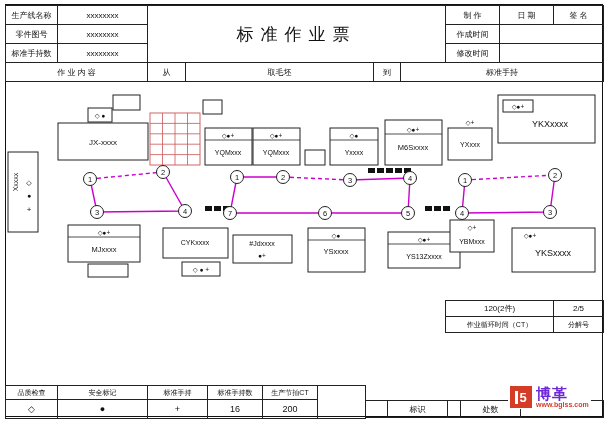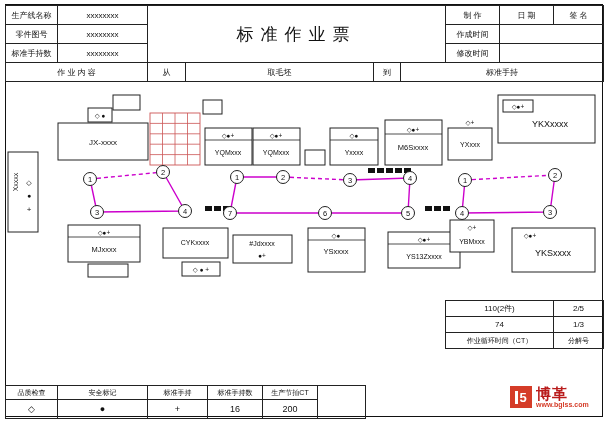--- a/index.html
+++ b/index.html
@@ -27,21 +27,21 @@
   .rline{stroke:#cc5555;stroke-width:0.8;fill:none}
   .wip{fill:#111}
   .st{fill:#fff;stroke:#222;stroke-width:1}
   .stn{font-size:7.5px;text-anchor:middle}
   .ml{text-anchor:middle}
   .route{stroke:#cc00cc;fill:none;stroke-width:1.4}
   .dash{stroke-dasharray:4 3}
   .logo{position:absolute;left:508px;top:385px;display:flex;gap:4px;align-items:flex-start;background:#fff;padding:1px 2px}
   .logo-icon{width:22px;height:22px;background:#d53c28;color:#fff;font-weight:bold;font-size:13px;display:flex;align-items:center;justify-content:center;gap:1px}
   .logo-bar{display:inline-block;width:3px;height:13px;background:#fff}
-  .logo-name{font-size:15px;font-weight:bold;color:#b91c1c;line-height:15px;letter-spacing:1px}
+  .logo-name{font-size:15px;font-weight:bold;color:#6d28d9;line-height:15px;letter-spacing:1px}
   .logo-url{font-size:7px;font-weight:bold;color:#d53c28}
 </style>
 </head>
 <body>
 
 <div class="sheet">
   <div class="frame"></div>
 
   <table class="hdr">
     <colgroup>
@@ -293,26 +293,22 @@
     </g>
   </svg>
 
   <table class="info">
     <colgroup>
         <col style="width:108px">
         <col style="width:50px">
       </colgroup>
     <tbody>
     <tr>
-      <td>110(2件)</td>
+      <td>120(2件)</td>
       <td>2/5</td>
-    </tr>
-    <tr>
-      <td>74</td>
-      <td>1/3</td>
     </tr>
     <tr>
       <td class="small">作业循环时间（CT）</td>
       <td class="small">分解号</td>
     </tr>
   </tbody>
     </table>
 
   <table class="legend">
     <colgroup>
@@ -335,20 +331,38 @@
     <tr class="vrow">
       <td>◇</td>
       <td>●</td>
       <td>+</td>
       <td>16</td>
       <td>200</td>
     </tr>
   </tbody>
     </table>
 
+  <table class="footrow">
+    <colgroup>
+        <col style="width:22px">
+        <col style="width:60px">
+        <col style="width:13px">
+        <col style="width:60px">
+        <col style="width:83px">
+      </colgroup>
+    <tbody>
+        <tr>
+      <td></td>
+      <td>标识</td>
+      <td></td>
+      <td>处数</td>
+      <td></td>
+    </tr>
+  </tbody>
+    </table>
 
   <div class="logo">
     <div class="logo-icon">
       <span class="logo-bar"></span>
       <span>5</span>
     </div>
     <div class="logo-txt">
       <div class="logo-name">博革</div>
       <div class="logo-url">www.bglss.com</div>
     </div>

